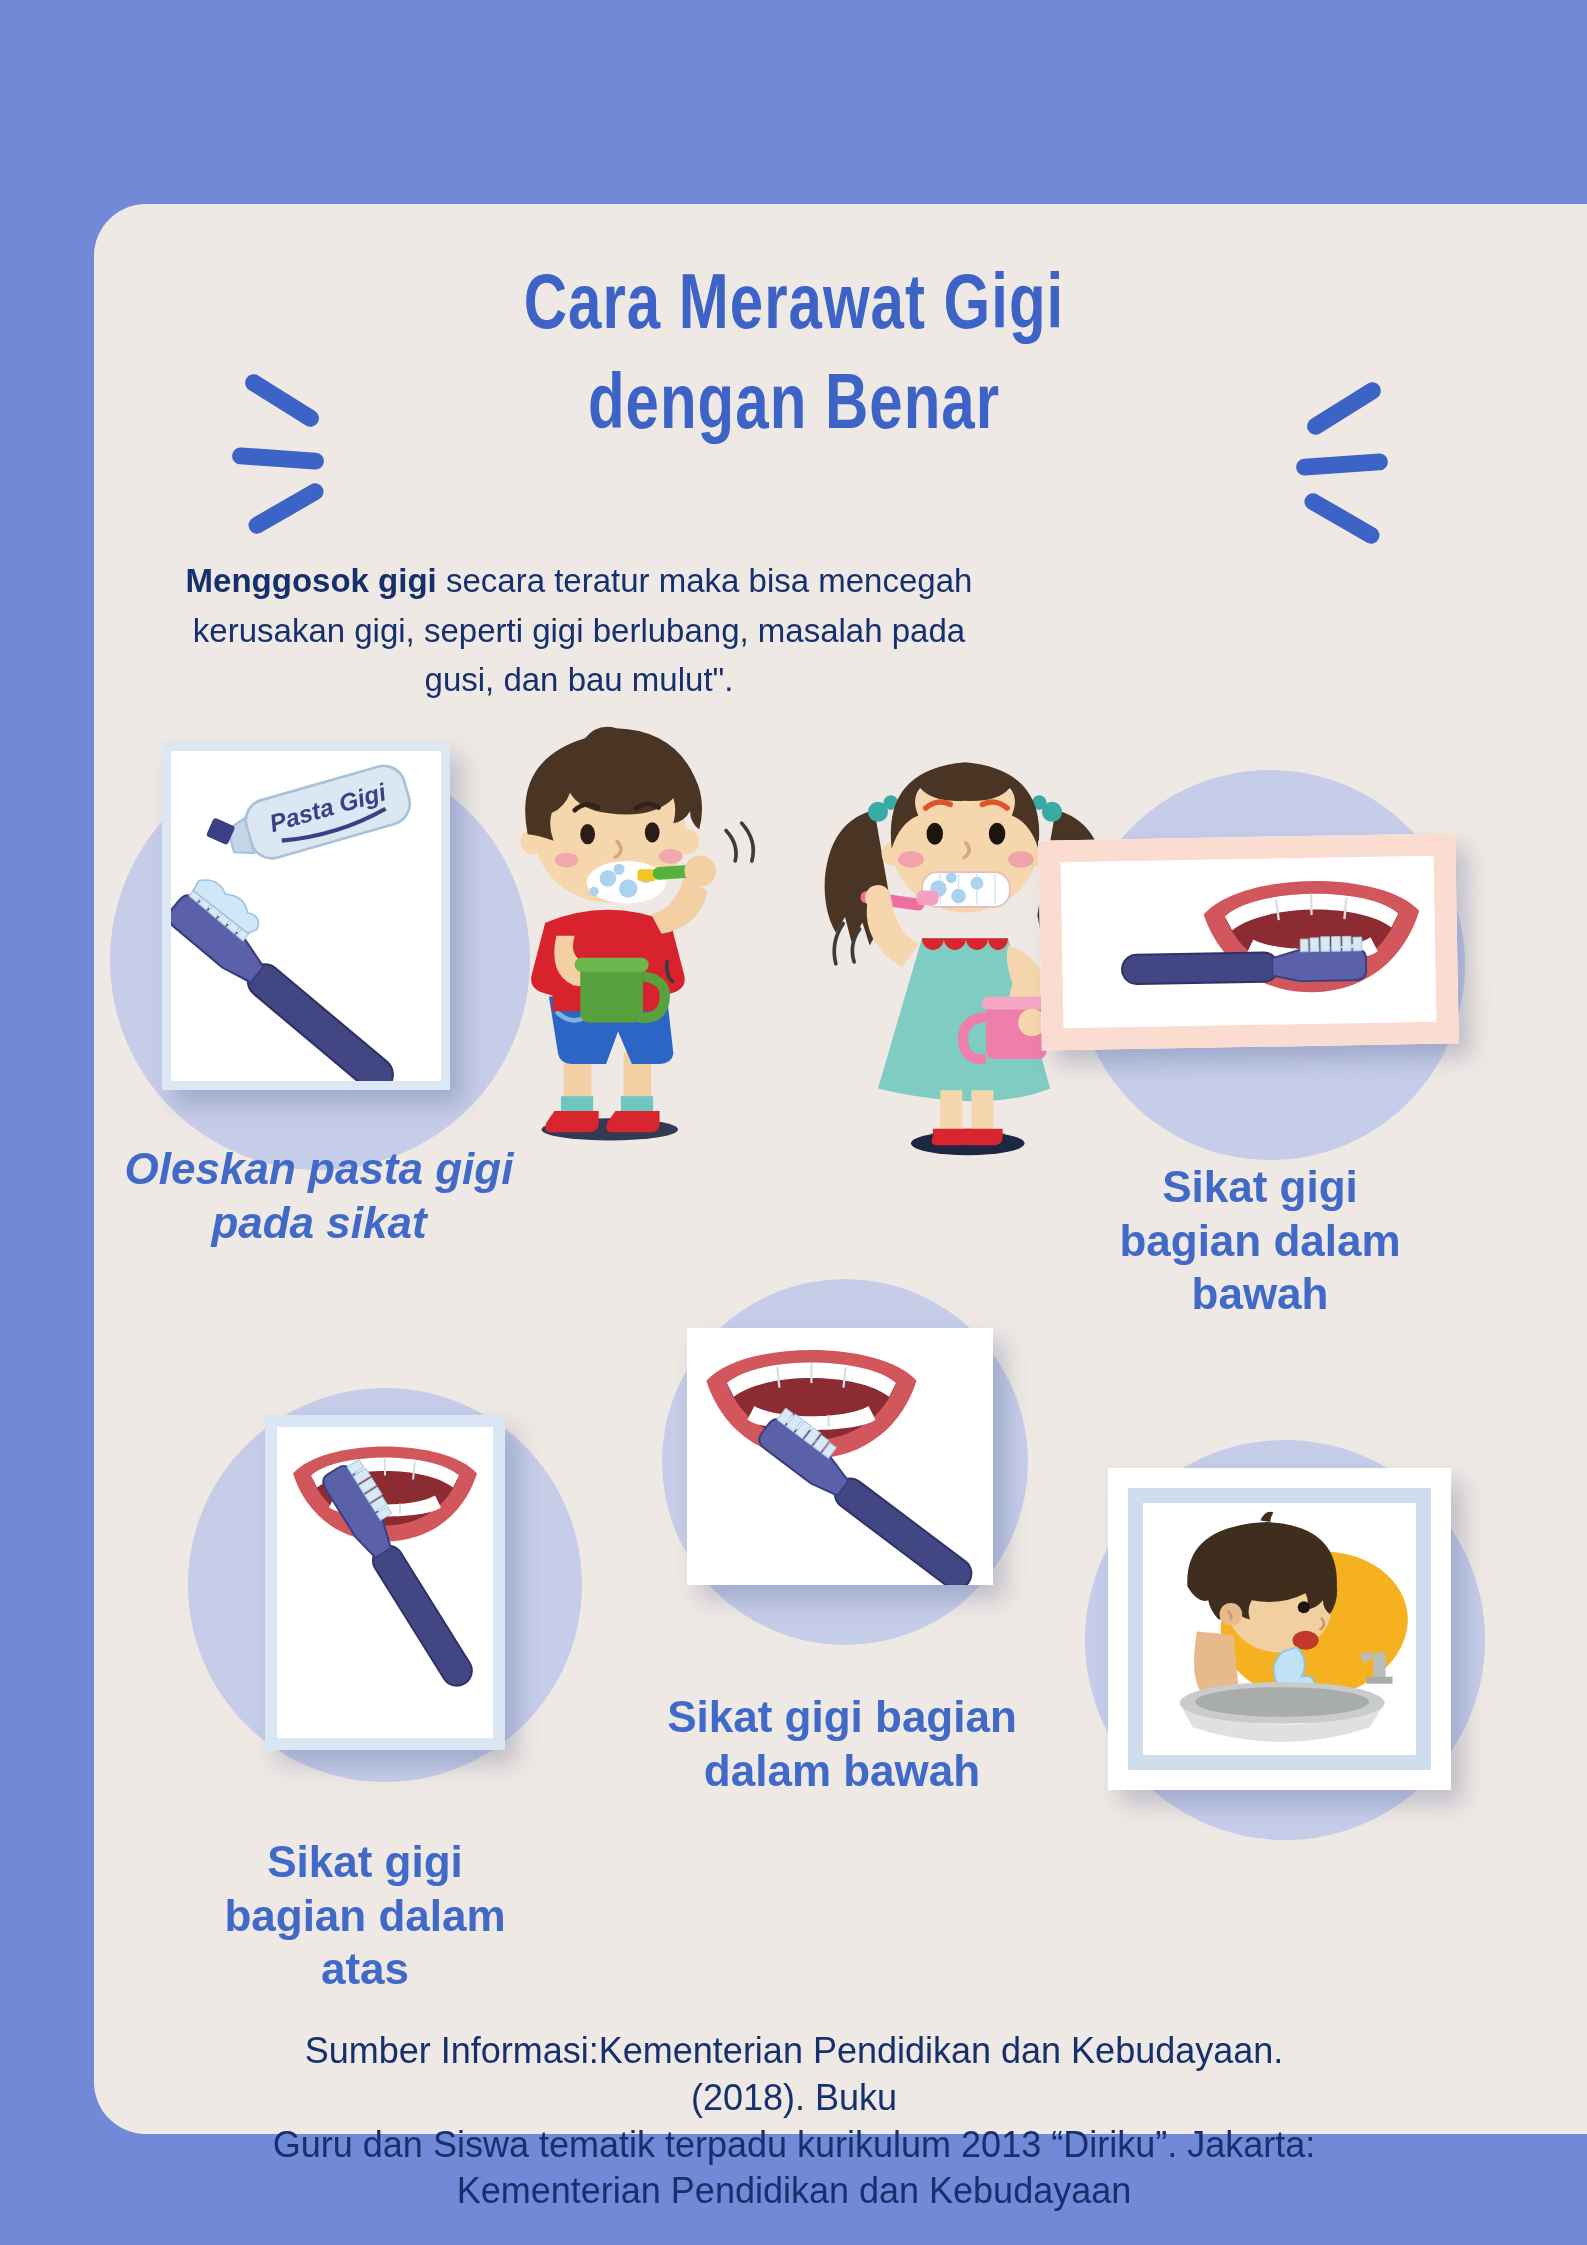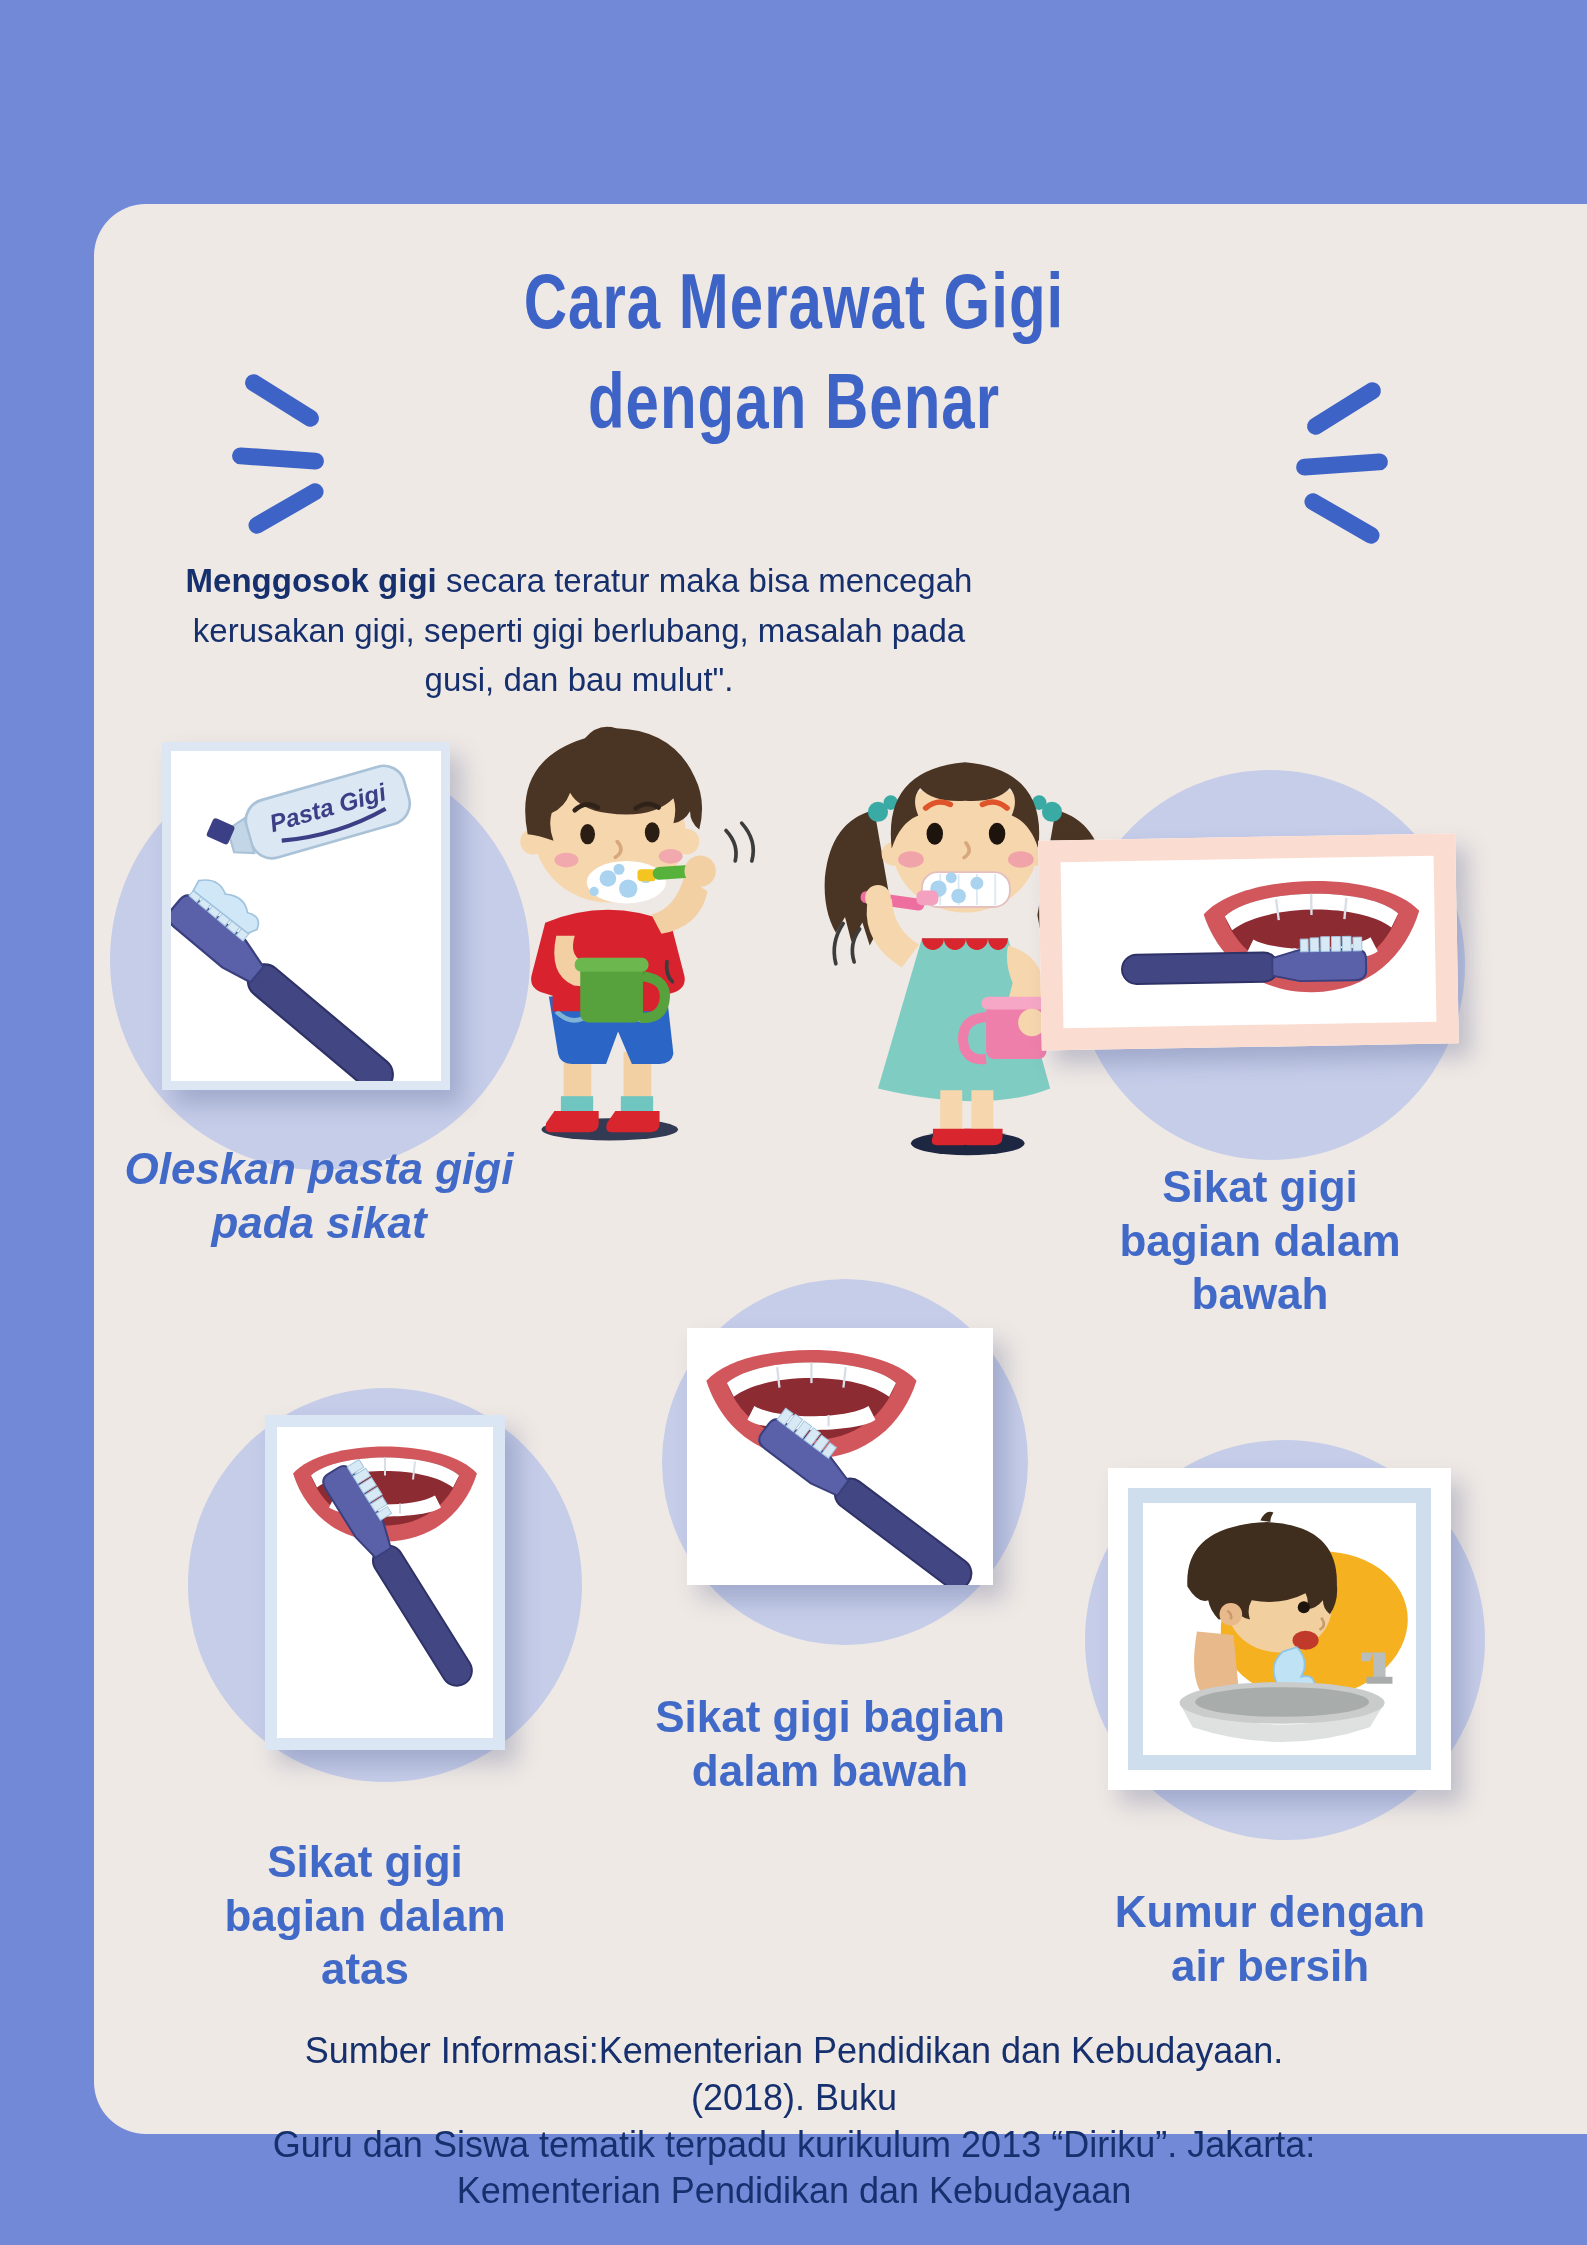--- a/index.html
+++ b/index.html
@@ -287,23 +287,21 @@
     </div>
 
     <div class="abs step-label" style="left:0;top:938px;width:450px;font-style:italic;">Oleskan pasta gigi
 pada sikat</div>
     <div class="abs step-label" style="left:966px;top:956px;width:400px;">Sikat gigi
 bagian dalam
 bawah</div>
     <div class="abs step-label" style="left:21px;top:1631px;width:500px;">Sikat gigi
 bagian dalam
 atas</div>
-    <div class="abs step-label" style="left:511px;top:1486px;width:450px;">Sikat gigi bagian
+    <div class="abs step-label" style="left:523px;top:1486px;width:450px;">Sikat gigi bagian
 dalam bawah</div>
-    <div class="abs step-label" style="left:966px;top:1681px;width:420px;">Kumur dengan
-air bersih</div>
 
     <div class="abs footer">Sumber Informasi:Kementerian Pendidikan dan Kebudayaan. (2018). Buku
 Guru dan Siswa tematik terpadu kurikulum 2013 “Diriku”. Jakarta:
 Kementerian Pendidikan dan Kebudayaan</div>
 
   </div>
 </div>
 
 </body></html>

